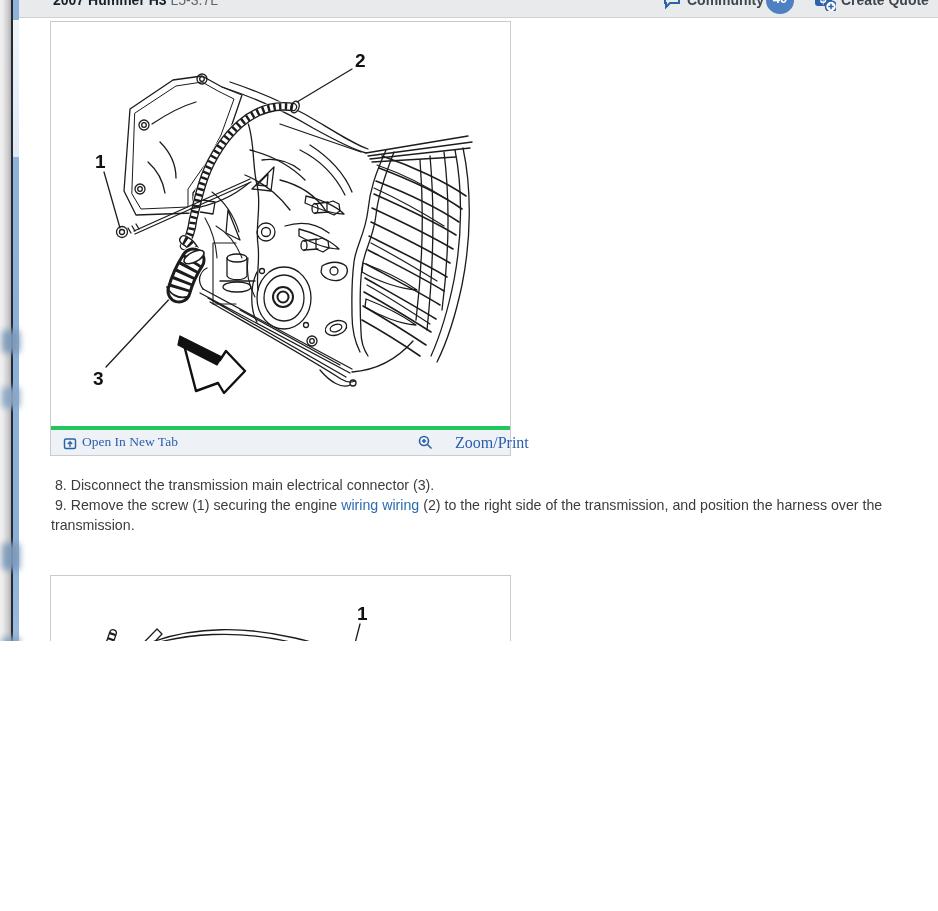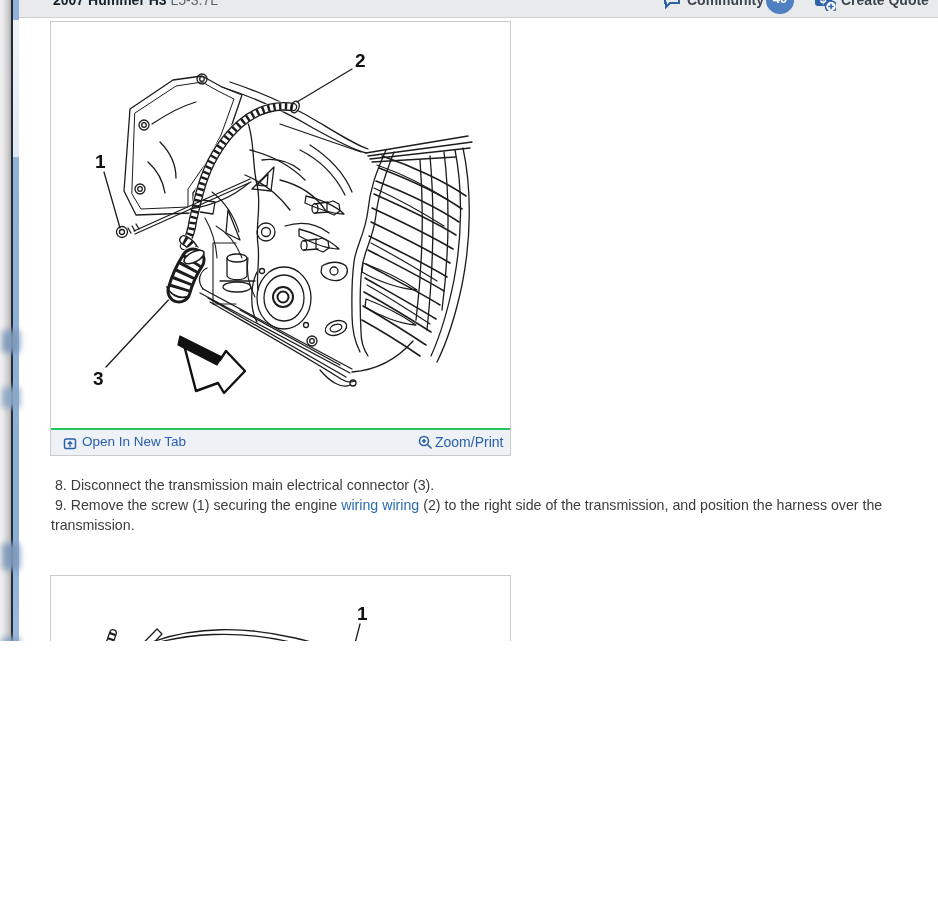--- a/index.html
+++ b/index.html
@@ -18,21 +18,21 @@
 
 #header{left:0;top:0;width:919px;height:17px;background:#e9eaeb;border-bottom:1px solid #cfd1d3;}
 #title{left:34px;top:-8px;font-size:14px;font-weight:bold;color:#15232e;white-space:nowrap;}
 #title span{font-weight:normal;color:#5c666e;}
 .hright{top:-8px;font-size:14px;font-weight:bold;color:#3e464d;white-space:nowrap;}
 #badge{left:747px;top:-13px;width:28px;height:27px;border-radius:50%;background:#4e80c2;color:#fff;font-size:13px;font-weight:bold;text-align:center;line-height:23px;}
 
 .imgbox{background:#fff;border:1px solid #c9cbcd;}
 #box1{left:31px;top:21px;width:459px;height:433px;}
 #box2{left:31px;top:575px;width:459px;height:340px;border-bottom:none;}
-.boxfoot{position:absolute;left:0;bottom:0;width:100%;height:25px;background:#eef1f5;border-top:2px solid #22c55e;font-size:13.5px;color:#2a5fae;}
+.boxfoot{position:absolute;left:0;bottom:0;width:100%;height:25px;background:#eef1f5;border-top:4px solid #22c55e;font-size:13.5px;color:#2a5fae;font-family:Liberation Serif, serif;}
 
 #para{left:32px;top:475px;width:900px;font-size:14.2px;line-height:20px;color:#3c3c3c;white-space:nowrap;}
 #para a{color:#2b6cb0;text-decoration:none;}
 
 #bottomband{left:11px;top:894px;width:927px;height:9px;background:linear-gradient(to bottom,#d3e2f3 0%,#bcd2ec 40%,#b2cbe8 100%);border-bottom-left-radius:9px;border-left:2px solid #26292d;box-sizing:border-box;}
 #corner{left:11px;top:885px;width:14px;height:19px;border-bottom-left-radius:10px;border-left:2.5px solid #26292d;border-bottom:2.5px solid #26292d;box-sizing:border-box;background:transparent;}
 #taskbar{left:0;top:903px;width:938px;height:8px;background:linear-gradient(to bottom,#23262c,#101216);}
 .blob{filter:blur(3.4px);border-radius:4px;z-index:30;opacity:0.92;}
 svg{display:block;}
 .d text{fill:#111;stroke:none;font-family:"Liberation Sans",sans-serif;font-weight:bold;}
@@ -213,21 +213,21 @@
       <div class="boxfoot">
         <svg class="abs" style="left:12px;top:6px;" width="14" height="14" viewBox="0 0 14 14">
             <rect x="1.5" y="3" width="11" height="9.5" rx="1.5" fill="none" stroke="#2b62a8" stroke-width="1.5"></rect>
             <path d="M7 11 v-5 M4.8 8 l2.2 -2.2 2.2 2.2" stroke="#2b62a8" stroke-width="1.4" fill="none"></path>
           </svg>
         <span class="abs" style="left:31px;top:4px;">Open In New Tab</span>
         <svg class="abs" style="left:367px;top:5px;" width="15" height="15" viewBox="0 0 15 15">
             <circle cx="6" cy="6" r="4.5" fill="none" stroke="#2b62a8" stroke-width="1.6"></circle>
             <path d="M9.5 9.5 L13.5 13.5 M4 6 h4 M6 4 v4" stroke="#2b62a8" stroke-width="1.6" fill="none"></path>
           </svg>
-        <span class="abs" style="left:384px;top:3.5px;font-size:14px;">Zoom/Print</span>
+        <span class="abs" style="left:404px;top:3.5px;font-size:16px;">Zoom/Print</span>
       </div>
     </div>
 
     <div class="abs" id="para">
       &nbsp;8. Disconnect the transmission main electrical connector (3).<br>
       &nbsp;9. Remove the screw (1) securing the engine <a>wiring wiring</a> (2) to the right side of the transmission, and position the harness over the<br>transmission.
     </div>
 
     <div class="abs imgbox" id="box2">
       <svg class="d" id="svg2" width="457" height="338" viewBox="51 576 457 338">

